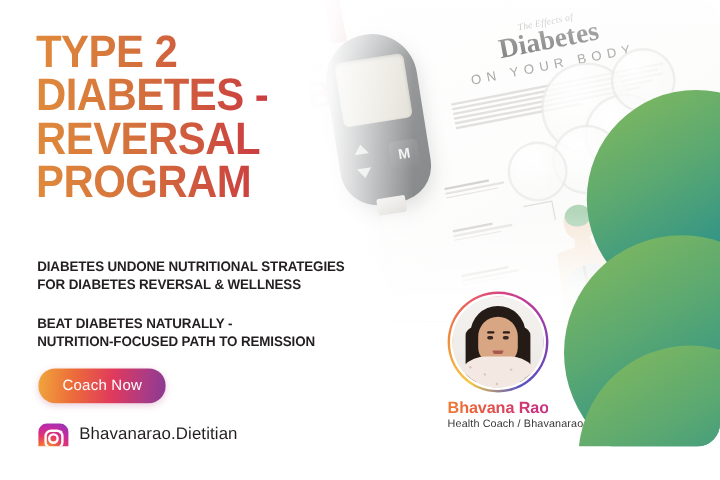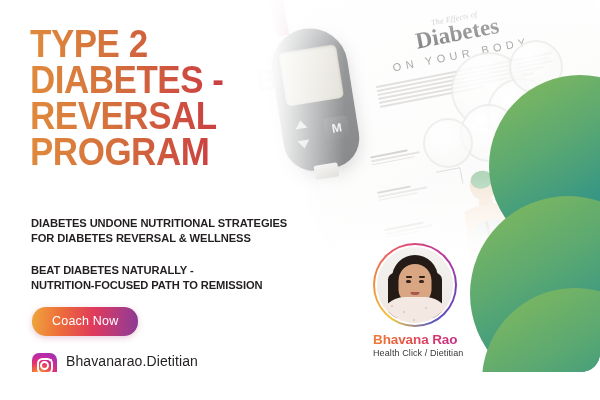--- a/index.html
+++ b/index.html
@@ -672,16 +672,16 @@
         <div class="pr-body">
           <div class="pr-dot" style="left:12px; top:8px"></div>
           <div class="pr-dot" style="left:24px; top:14px"></div>
           <div class="pr-dot" style="left:46px; top:10px"></div>
           <div class="pr-dot" style="left:58px; top:17px"></div>
           <div class="pr-dot" style="left:34px; top:22px"></div>
         </div>
       </div>
     </div>
     <div class="presenter-name">Bhavana Rao</div>
-    <div class="presenter-role">Health Click / Dietitian</div>
+    <div class="presenter-role">Health Coach / Bhavanarao</div>
   </div>
 
 </div>
 
 </body></html>

